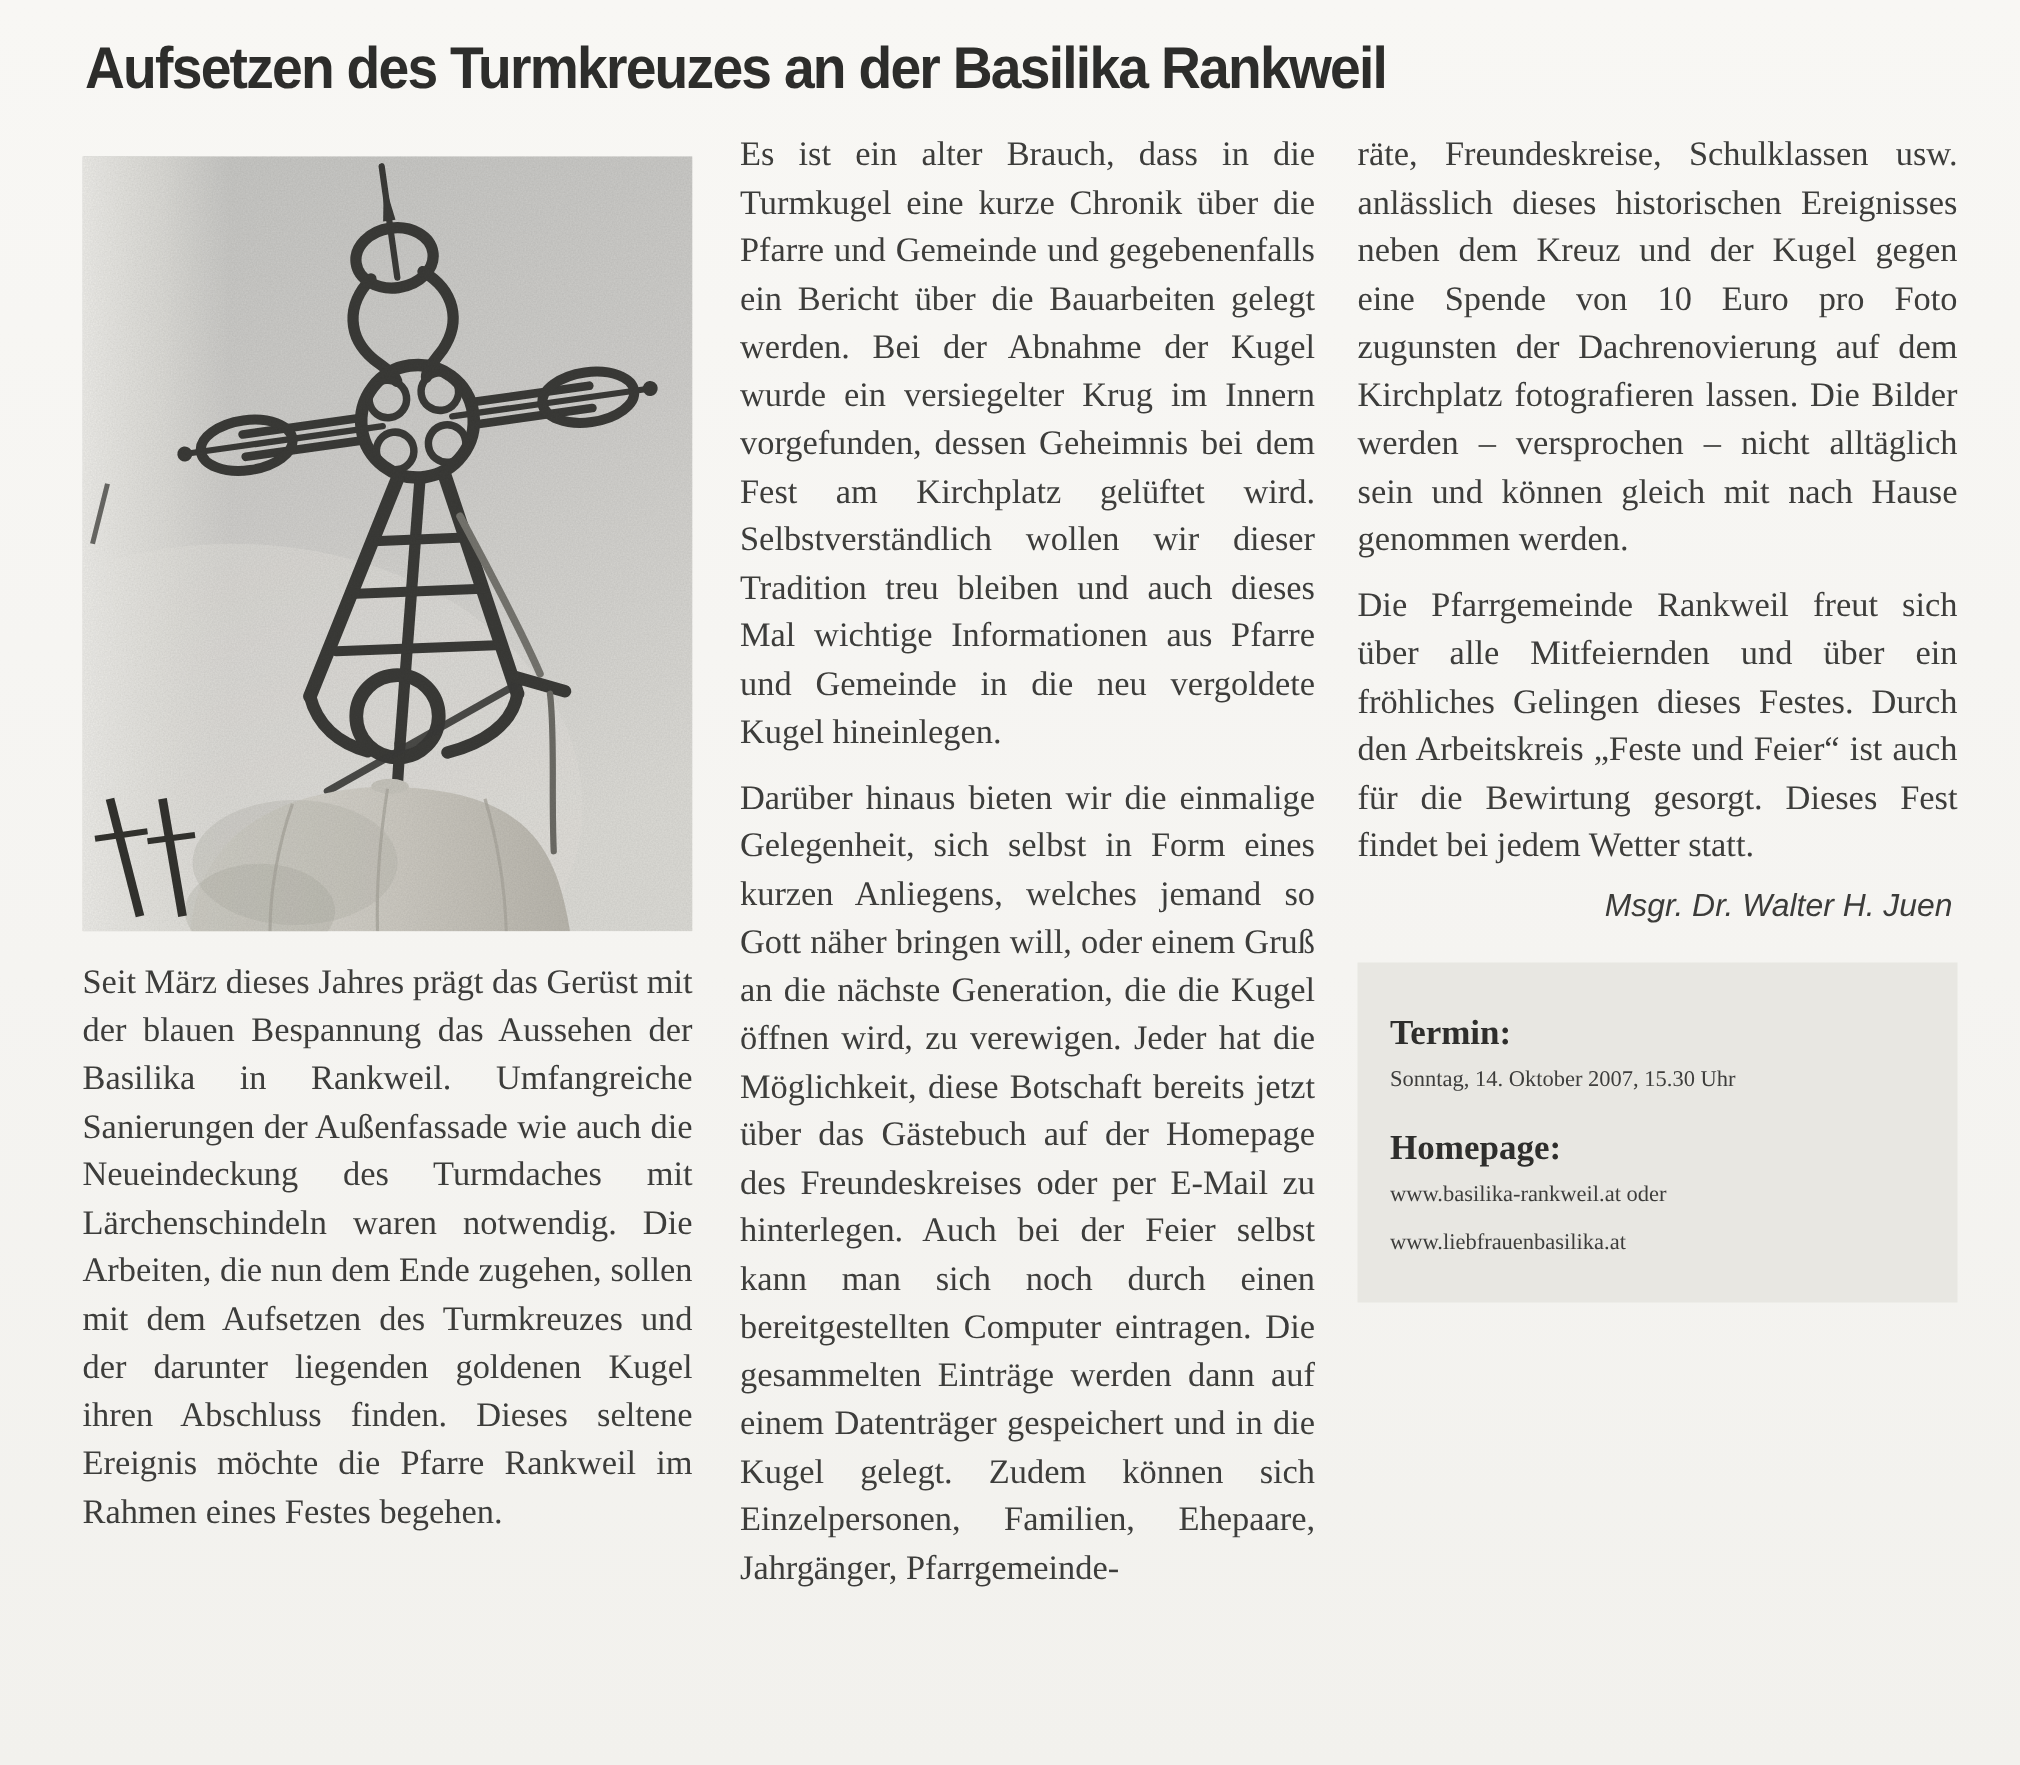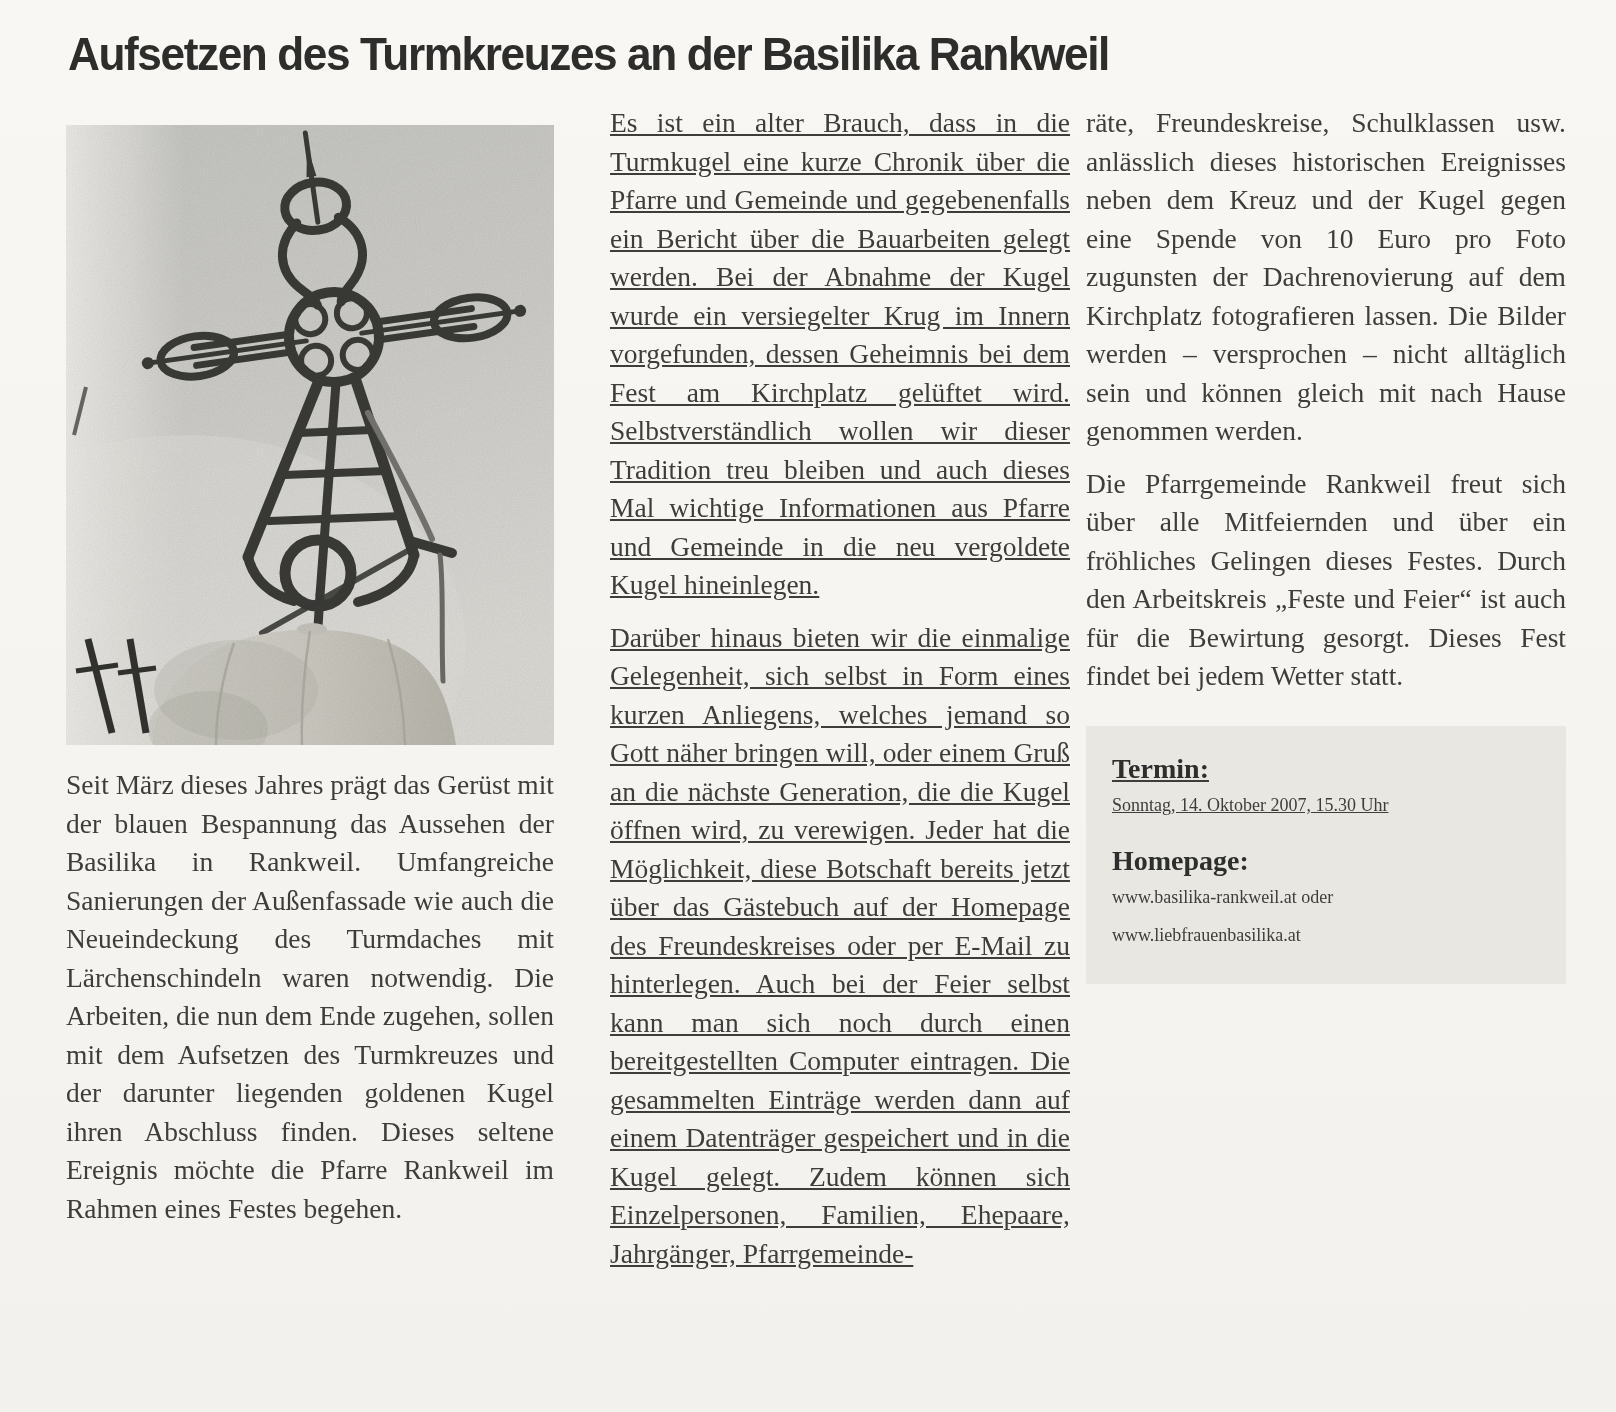--- a/index.html
+++ b/index.html
@@ -22,41 +22,41 @@
     letter-spacing:-1.5px; white-space:nowrap;
     transform:scaleX(.94); transform-origin:left center;
   }
   .col {
     position:absolute; top:104px;
     font-size:27.5px; line-height:38.5px;
     text-align:justify;
   }
   .col p { margin:0 0 14px 0; }
   #col-left  { left:48px;  width:488px;margin-left:18px; }
-  #col-mid   { left:610px; width:460px;text-decoration:underline; }
+  #col-mid   { left:592px; width:460px; }
   #col-right { left:1086px; width:480px; }
   .photo {
     width:488px; height:620px;
     margin-top:21px; margin-bottom:21px;
     position:relative;
   }
   .photo svg { display:block; width:100%; height:100%; }
   .byline {
     text-align:right;
     font-family:"Liberation Sans", sans-serif;
     font-style:italic; font-size:25.5px; line-height:30px;
     color:#3c3c3a; margin:10px 4px 0 0;
   }
   .infobox {
     margin-top:30px;
     background:#e8e7e2;
     padding:24px 20px 30px 26px;
   }
   .infobox .grp { margin-top:17px; }
-  .infobox .grp:first-child { margin-top:0;text-decoration:underline; }
+  .infobox .grp:first-child { margin-top:14px; }
   .infobox .lbl {
     font-weight:bold; color:#2e2e2c;
     font-size:28px; line-height:37.5px;
     white-space:pre-line;
   }
   .infobox .val {
     font-size:18px; line-height:37.5px;
     white-space:pre-line;
   }
 </style>
@@ -162,20 +162,21 @@
   </div>
 
   <div class="col" id="col-mid">
     <p>Es ist ein alter Brauch, dass in die Turmkugel eine kurze Chronik über die Pfarre und Gemeinde und gegebenenfalls ein Bericht über die Bauarbeiten gelegt werden. Bei der Abnahme der Kugel wurde ein versiegelter Krug im Innern vorgefunden, dessen Geheimnis bei dem Fest am Kirchplatz gelüftet wird. Selbstverständlich wollen wir dieser Tradition treu bleiben und auch dieses Mal wichtige Informationen aus Pfarre und Gemeinde in die neu vergoldete Kugel hineinlegen.</p>
     <p>Darüber hinaus bieten wir die einmalige Gelegenheit, sich selbst in Form eines kurzen Anliegens, welches jemand so Gott näher bringen will, oder einem Gruß an die nächste Generation, die die Kugel öffnen wird, zu verewigen. Jeder hat die Möglichkeit, diese Botschaft bereits jetzt über das Gästebuch auf der Homepage des Freundeskreises oder per E-Mail zu hinterlegen. Auch bei der Feier selbst kann man sich noch durch einen bereitgestellten Computer eintragen. Die gesammelten Einträge werden dann auf einem Datenträger gespeichert und in die Kugel gelegt. Zudem können sich Einzelpersonen, Familien, Ehepaare, Jahrgänger, Pfarrgemeinde-</p>
   </div>
 
   <div class="col" id="col-right">
     <p>räte, Freundeskreise, Schulklassen usw. anlässlich dieses historischen Ereignisses neben dem Kreuz und der Kugel gegen eine Spende von 10 Euro pro Foto zugunsten der Dachrenovierung auf dem Kirchplatz fotografieren lassen. Die Bilder werden – versprochen – nicht alltäglich sein und können gleich mit nach Hause genommen werden.</p>
     <p>Die Pfarrgemeinde Rankweil freut sich über alle Mitfeiernden und über ein fröhliches Gelingen dieses Festes. Durch den Arbeitskreis „Feste und Feier“ ist auch für die Bewirtung gesorgt. Dieses Fest findet bei jedem Wetter statt.</p>
+    <div class="byline">Msgr. Dr. Walter H. Juen</div>
 
     <div class="infobox">
       <div class="grp">
         <div class="lbl">Termin:</div>
         <div class="val">Sonntag, 14. Oktober 2007, 15.30 Uhr</div>
       </div>
       <div class="grp">
       </div>
       <div class="grp">
         <div class="lbl">Homepage:</div>

